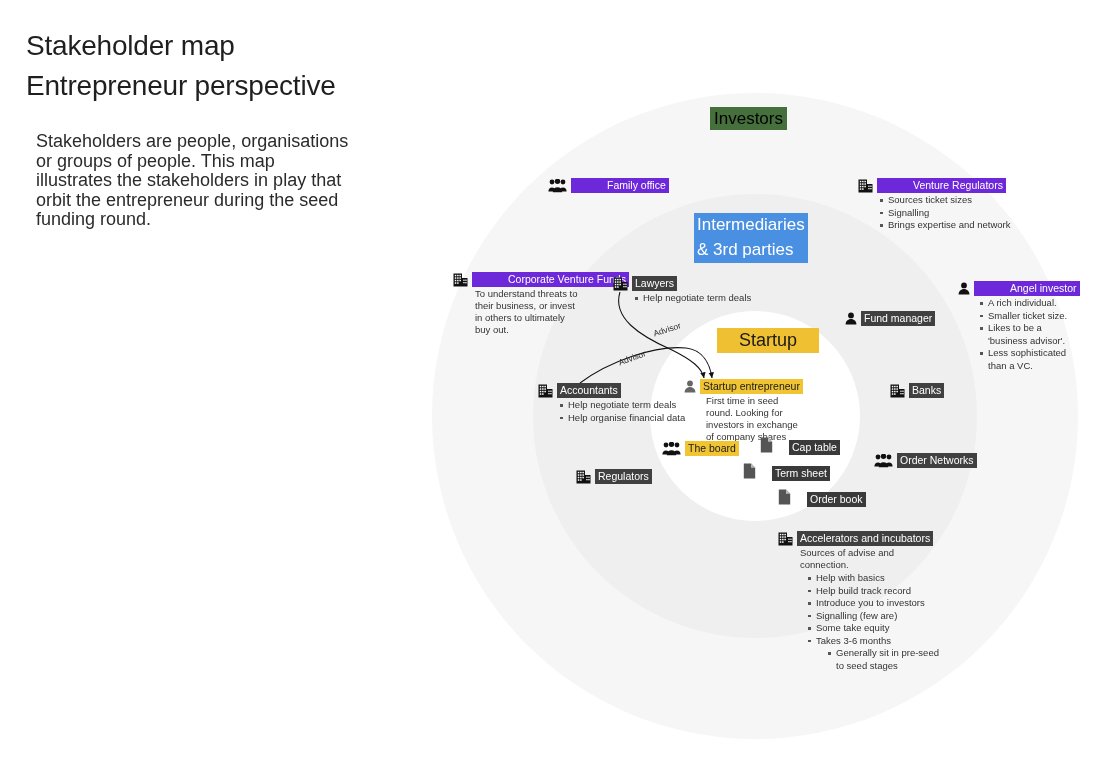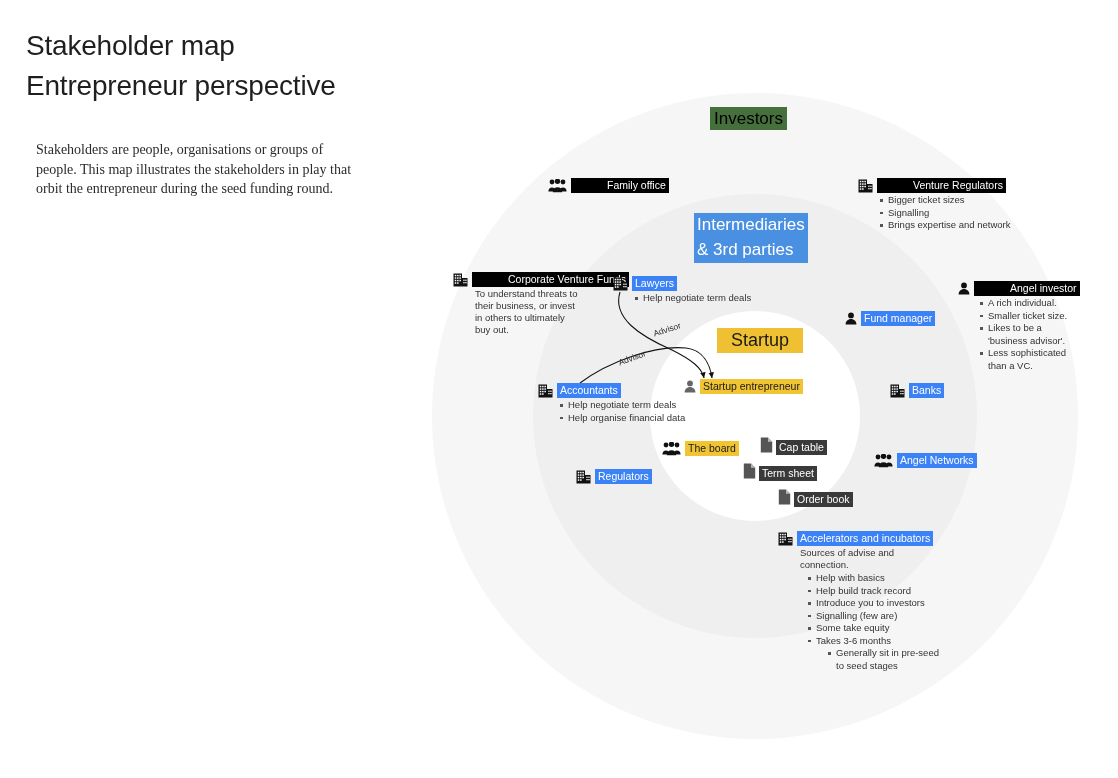--- a/index.html
+++ b/index.html
@@ -14,60 +14,60 @@
   #stage{position:absolute;left:0;top:0;width:1018px;height:778px;}
 
   
   .title{
     position:absolute;left:26px;top:26px;width:380px;
     font-size:28px;line-height:40px;font-weight:400;color:#1f1f1f;
     letter-spacing:-0.2px;
   }
   .title .l2{display:block;}
   .intro{
-    position:absolute;left:36px;top:140px;width:316px;
-    font-size:14px;line-height:19.5px;color:#2b2b2b;font-family:Liberation Serif, serif;
+    position:absolute;left:36px;top:132px;width:316px;
+    font-size:18px;line-height:19.5px;color:#2b2b2b;
   }
 
   
   .ring{position:absolute;border-radius:50%;}
   #ring-outer{left:432px;top:93px;width:646px;height:646px;background:#f6f6f6;}
   #ring-mid{left:533px;top:194px;width:444px;height:444px;background:#efefef;}
   #ring-inner{left:650px;top:311px;width:210px;height:210px;background:#ffffff;}
 
   
   .ringlabel{position:absolute;font-size:17px;line-height:21px;color:#000000;
              white-space:nowrap;padding:1px 4px;font-weight:400;}
   #label-investors{left:710px;top:107px;background:#45703c;}
   #label-intermediaries{left:694px;top:214px;background:#4a90e2;text-align:left;}
   #label-intermediaries .ln{display:block;background:#4a90e2;padding:1px 3px;margin:0 0 2px 0;}
-  #label-startup{left:717px;top:328px;background:#efc132;color:#1a1a1a;font-size:18px;padding:2px 14px;}
+  #label-startup{left:717px;top:328px;background:#efc132;color:#1a1a1a;font-size:18px;padding:2px 22px;}
 
   
   .node{position:absolute;}
   .node .hdr{display:flex;align-items:flex-start;gap:4px;}
   .node .ico{flex:0 0 auto;display:block;line-height:0;margin-top:1px;}
   .node .nm{
     font-size:10.5px;line-height:13px;color:#ffffff;padding:1px 3px;
     white-space:nowrap;align-self:flex-start;
   }
-  .node.green .nm{background:#000000;padding-left:36px;}
-  .node.blue  .nm{background:#3b82f6;text-align:right;}
+  .node.green .nm{background:#6d28d9;padding-left:36px;}
+  .node.blue  .nm{background:#404040;text-align:right;}
   .node.gold  .nm{background:#f0c433;color:#1a1a1a;}
   .node .lead{font-size:9.5px;line-height:12px;color:#333;margin:1px 0 0 22px;}
   .node ul{margin:1px 0 0 0;padding:0 0 0 30px;list-style:none;}
   .node ul li{font-size:9.5px;line-height:12.5px;color:#333;position:relative;}
   .node ul li::before{
     content:"";position:absolute;left:-8px;top:5px;
     width:2.5px;height:2.5px;background:#555;border-radius:0;
   }
   .node .lead + ul{padding-left:38px;}
 
   
-  .docnode{position:absolute;display:flex;align-items:center;gap:3px;}
+  .docnode{position:absolute;display:flex;align-items:center;gap:16px;}
   .docnode .nm{font-size:10.5px;line-height:13px;color:#fff;background:#3a3a3a;padding:1px 3px;white-space:nowrap;}
 
   
   #arrows{position:absolute;left:0;top:0;width:1118px;height:778px;pointer-events:none;}
   .edgelabel{position:absolute;font-size:8.5px;color:#2b2b2b;white-space:nowrap;}
   #edge-lawyers-label{left:652px;top:329px;transform:rotate(-18deg);transform-origin:left top;}
   #edge-accountants-label{left:617px;top:358px;transform:rotate(-20deg);transform-origin:left top;}
 </style>
 </head>
 <body>
@@ -142,21 +142,21 @@
               <rect x="10.3" y="6.6" width="1.3" height="1.3"></rect>
               <rect x="12.3" y="6.6" width="1.3" height="1.3"></rect>
               <rect x="10.3" y="9" width="1.3" height="1.3"></rect>
               <rect x="12.3" y="9" width="1.3" height="1.3"></rect>
             </g>
           </svg>
       </span>
       <span class="nm">Venture Regulators</span>
     </div>
     <ul>
-      <li>Bigger ticket sizes</li>
+      <li>Sources ticket sizes</li>
       <li>Signalling</li>
       <li>Brings expertise and network</li>
     </ul>
   </div>
 
   <div class="node green" style="left:453px;top:272px;width:135px;">
     <div class="hdr">
       <span class="ico">
         <svg width="15" height="14" viewBox="0 0 15 14">
             <rect x="0.5" y="0.5" width="8.5" height="13" fill="#111"></rect>
@@ -343,21 +343,21 @@
       <span class="ico">
         <svg width="19" height="14" viewBox="0 0 19 14">
             <circle cx="4" cy="3" r="2.4" fill="#111"></circle>
             <circle cx="9.5" cy="2.3" r="2.7" fill="#111"></circle>
             <circle cx="15" cy="3" r="2.4" fill="#111"></circle>
             <path d="M0.4 12.5c0-2.4 1.6-4 3.6-4s3.6 1.6 3.6 4z" fill="#111"></path>
             <path d="M11.4 12.5c0-2.4 1.6-4 3.6-4s3.6 1.6 3.6 4z" fill="#111"></path>
             <path d="M4.8 13.2c0-2.9 2-4.9 4.7-4.9s4.7 2 4.7 4.9z" fill="#111"></path>
           </svg>
       </span>
-      <span class="nm">Angel Networks</span>
+      <span class="nm">Order Networks</span>
     </div>
   </div>
 
   <div class="node blue" style="left:778px;top:531px;width:160px;">
     <div class="hdr">
       <span class="ico">
         <svg width="15" height="14" viewBox="0 0 15 14">
             <rect x="0.5" y="0.5" width="8.5" height="13" fill="#111"></rect>
             <rect x="9" y="5" width="5.5" height="8.5" fill="#111"></rect>
             <g fill="#fff">
@@ -396,20 +396,21 @@
   <div class="node gold" style="left:684px;top:379px;">
     <div class="hdr">
       <span class="ico">
         <svg width="12" height="13" viewBox="0 0 12 13">
             <circle cx="6" cy="3.4" r="2.9" fill="#666"></circle>
             <path d="M0.6 12.6c0-3.2 2.4-5.5 5.4-5.5s5.4 2.3 5.4 5.5z" fill="#666"></path>
           </svg>
       </span>
       <span class="nm">Startup entrepreneur</span>
     </div>
+    <div class="lead" style="width:96px;">First time in seed round. Looking for investors in exchange of company shares</div>
   </div>
 
   <div class="node gold" style="left:662px;top:441px;">
     <div class="hdr">
       <span class="ico">
         <svg width="19" height="14" viewBox="0 0 19 14">
             <circle cx="4" cy="3" r="2.4" fill="#111"></circle>
             <circle cx="9.5" cy="2.3" r="2.7" fill="#111"></circle>
             <circle cx="15" cy="3" r="2.4" fill="#111"></circle>
             <path d="M0.4 12.5c0-2.4 1.6-4 3.6-4s3.6 1.6 3.6 4z" fill="#111"></path>

